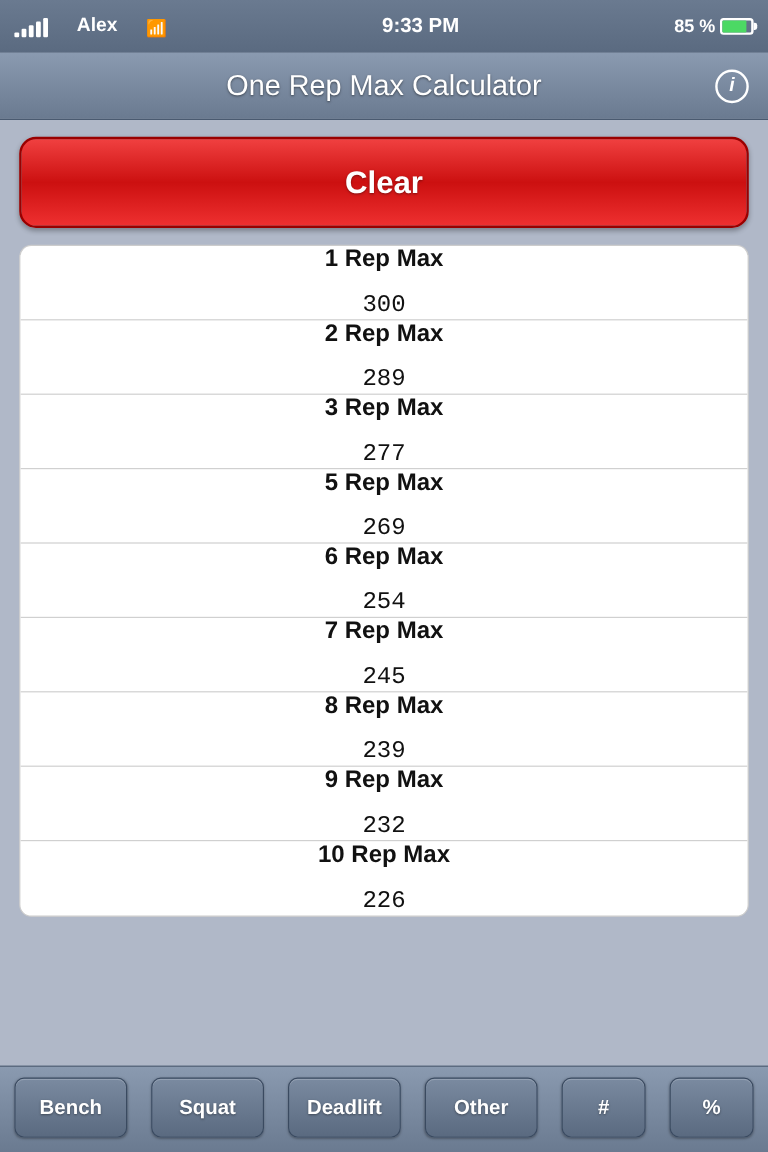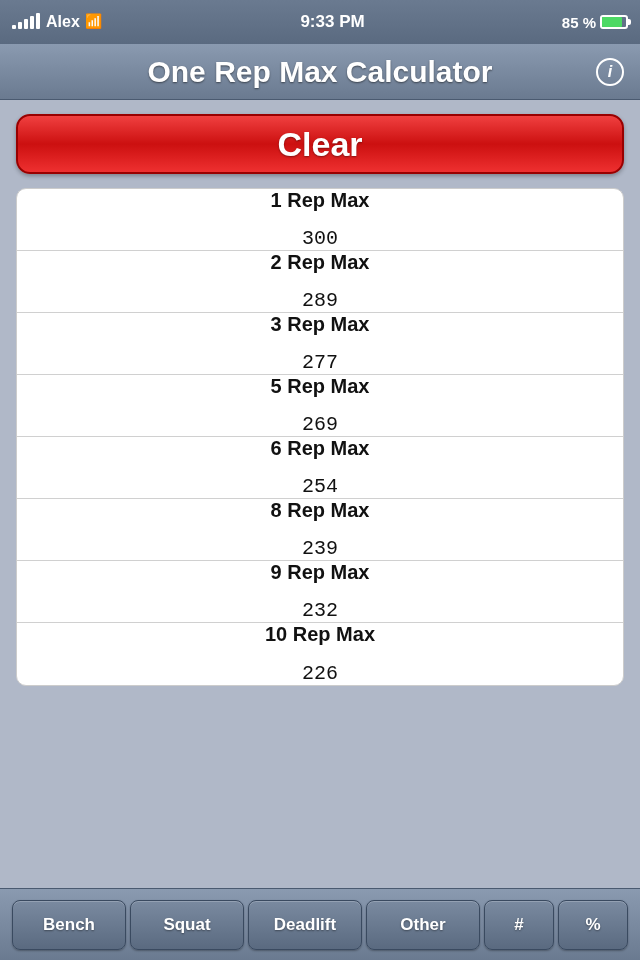--- a/index.html
+++ b/index.html
@@ -22,22 +22,22 @@
       align-items: center;
       justify-content: space-between;
       padding: 0 12px;
       color: white;
       font-size: 16px;
       font-weight: 600;
     }
 
     .status-left {
       display: flex;
-      align-items: flex-start;
-      gap: 6px;
+      align-items: flex-end;
+      gap: 24px;
     }
 
     .signal-bars {
       display: flex;
       align-items: flex-end;
       gap: 2px;
       height: 16px;
     }
 
     .signal-bar {
@@ -102,22 +102,22 @@
       background: linear-gradient(to bottom, #8a9ab0, #6a7a90);
       display: flex;
       align-items: center;
       justify-content: center;
       position: relative;
       border-bottom: 1px solid #4a5a70;
     }
 
     .header-title {
       color: white;
-      font-size: 30px;
-      font-weight: bold;
+      font-size: 24px;
+      font-weight: normal;
       text-shadow: 0 1px 2px rgba(0,0,0,0.5);
     }
 
     .info-button {
       position: absolute;
       right: 16px;
       width: 28px;
       height: 28px;
       border-radius: 50%;
       border: 2px solid white;
@@ -135,26 +135,26 @@
     
     .main-content {
       background: #b0b8c8;
       padding: 14px 16px;
       flex: 1;
     }
 
     
     .clear-button {
       width: 100%;
-      height: 60px;
+      height: 76px;
       background: linear-gradient(to bottom, #f04040, #cc1010, #ee3030);
       border: 2px solid #990000;
       border-radius: 14px;
       color: white;
-      font-size: 34px;
+      font-size: 26px;
       font-weight: bold;
       cursor: pointer;
       display: flex;
       align-items: center;
       justify-content: center;
       text-shadow: 0 1px 2px rgba(0,0,0,0.4);
       box-shadow: 0 2px 4px rgba(0,0,0,0.3);
       margin-bottom: 14px;
     }
 
@@ -196,23 +196,23 @@
     
     .tab-bar {
       position: absolute;
       bottom: 0;
       left: 0;
       width: 640px;
       height: 72px;
       background: linear-gradient(to bottom, #8a9ab0, #6a7a90);
       border-top: 1px solid #4a5a70;
       display: flex;
-      align-items: center;
-      padding: 0 12px;
-      gap: 4px;
+      align-items: flex-end;
+      padding: 12px 12px;
+      gap: 20px;
     }
 
     .tab-button {
       height: 50px;
       flex: 1;
       background: linear-gradient(to bottom, #7a8aa0, #5a6a80);
       border: 1px solid #3a4a60;
       border-radius: 8px;
       color: white;
       font-size: 17px;
@@ -280,20 +280,24 @@
   </div>
       <div class="table-row">
     <span class="row-label">5  Rep Max</span>
     <span class="row-value">269</span>
   </div>
       <div class="table-row">
     <span class="row-label">6  Rep Max</span>
     <span class="row-value">254</span>
   </div>
       <div class="table-row">
+    <span class="row-label">7  Rep Max</span>
+    <span class="row-value">245</span>
+  </div>
+      <div class="table-row">
     <span class="row-label">8  Rep Max</span>
     <span class="row-value">239</span>
   </div>
       <div class="table-row">
     <span class="row-label">9  Rep Max</span>
     <span class="row-value">232</span>
   </div>
       <div class="table-row">
     <span class="row-label">10 Rep Max</span>
     <span class="row-value">226</span>

